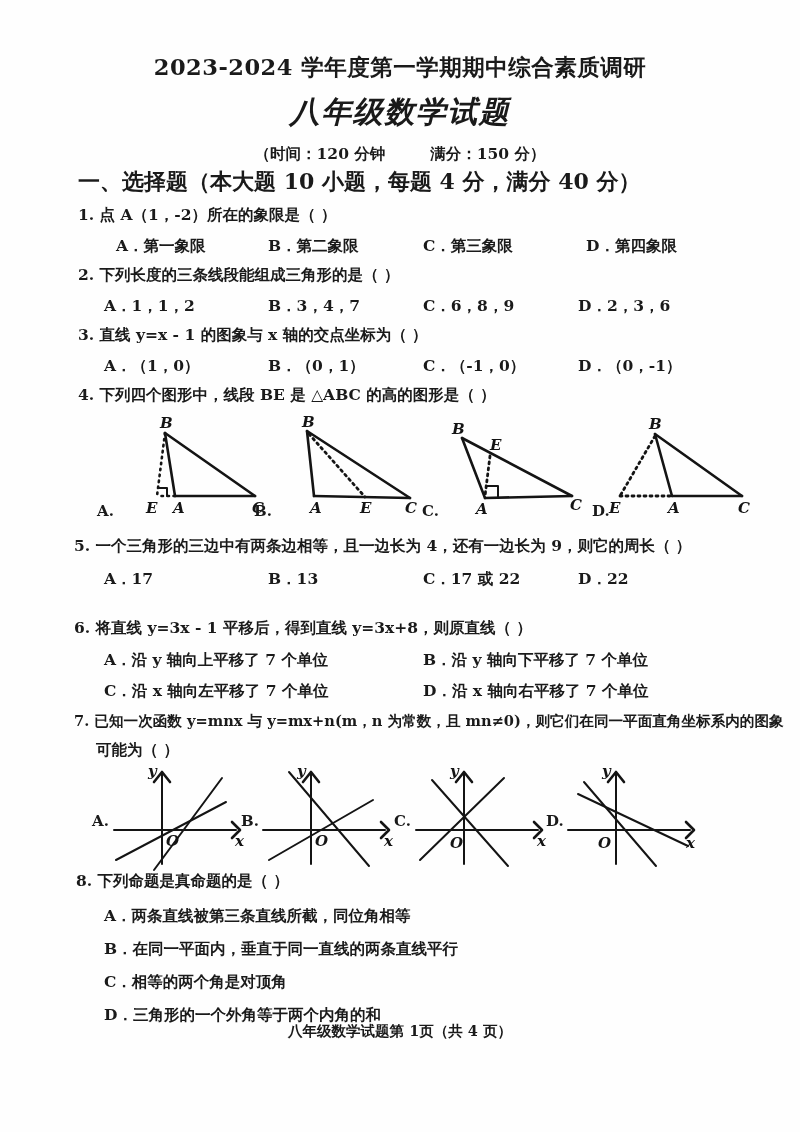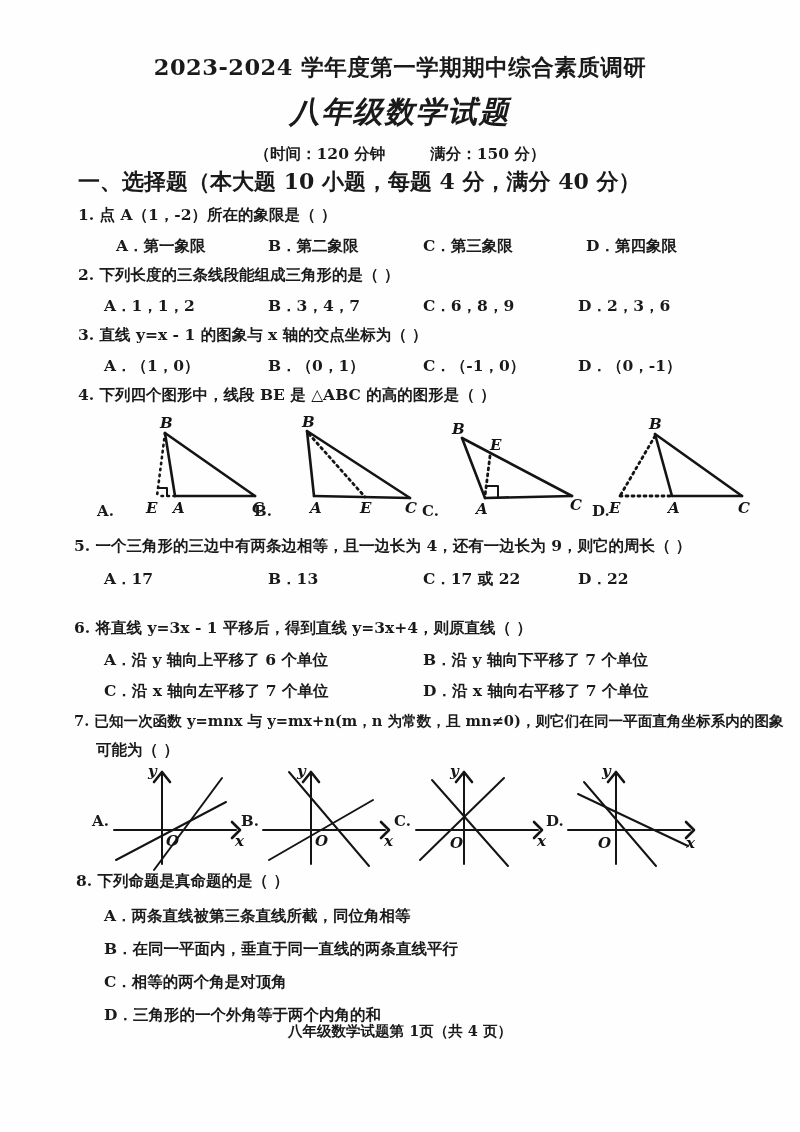--- a/index.html
+++ b/index.html
@@ -251,24 +251,24 @@
   </div>
   <div class="opts" style="top:569px;">
     <span class="opt" style="left:26px;">A．17</span>
     <span class="opt" style="left:190px;">B．13</span>
     <span class="opt" style="left:345px;">C．17 或 22</span>
     <span class="opt" style="left:500px;">D．22</span>
   </div>
 
   <div class="q" style="left:74px; top:618px;">
     <span class="qnum">6.</span>
-    <span>将直线 y=3x - 1 平移后，得到直线 y=3x+4，则原直线（        ）</span>
+    <span>将直线 y=3x - 1 平移后，得到直线 y=3x+8，则原直线（        ）</span>
   </div>
   <div class="opts" style="top:650px;">
-    <span class="opt" style="left:26px;">A．沿 y 轴向上平移了 6 个单位</span>
+    <span class="opt" style="left:26px;">A．沿 y 轴向上平移了 7 个单位</span>
     <span class="opt" style="left:345px;">B．沿 y 轴向下平移了 7 个单位</span>
   </div>
   <div class="opts" style="top:681px;">
     <span class="opt" style="left:26px;">C．沿 x 轴向左平移了 7 个单位</span>
     <span class="opt" style="left:345px;">D．沿 x 轴向右平移了 7 个单位</span>
   </div>
 
   <div class="q" style="left:74px; top:712px; font-size:14.6px;text-align:right;">
     <span class="qnum">7.</span>
     <span>已知一次函数 y=mnx 与 y=mx+n(m，n 为常数，且 mn≠0)，则它们在同一平面直角坐标系内的图象</span>

